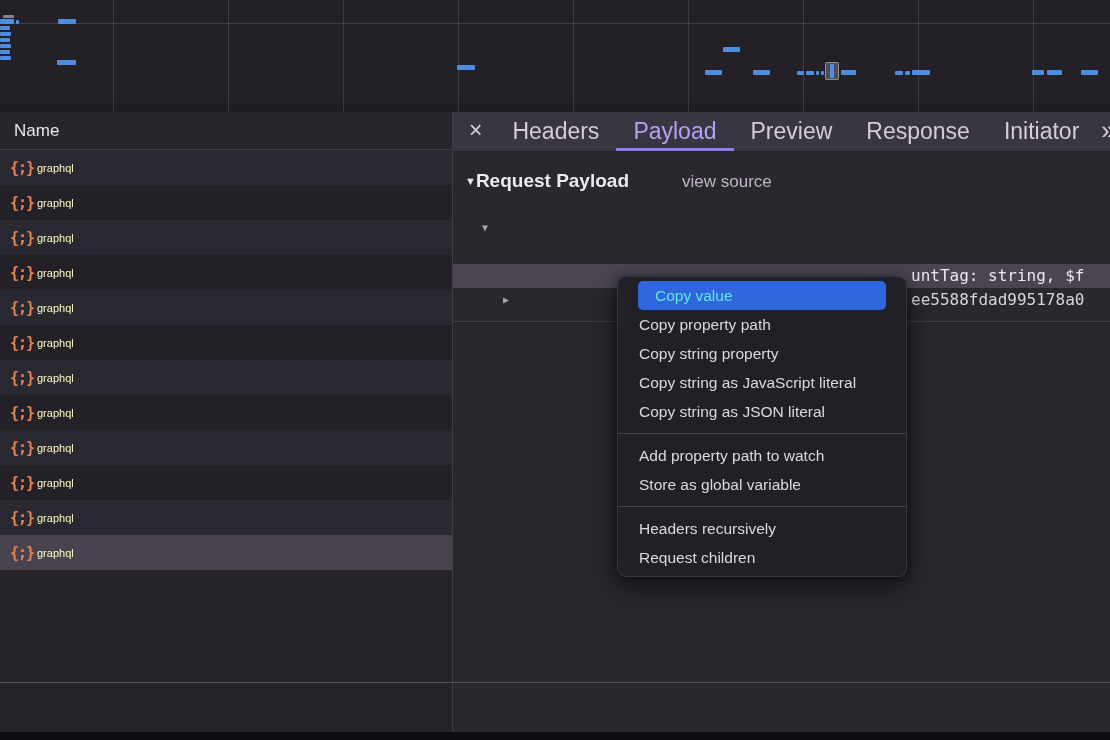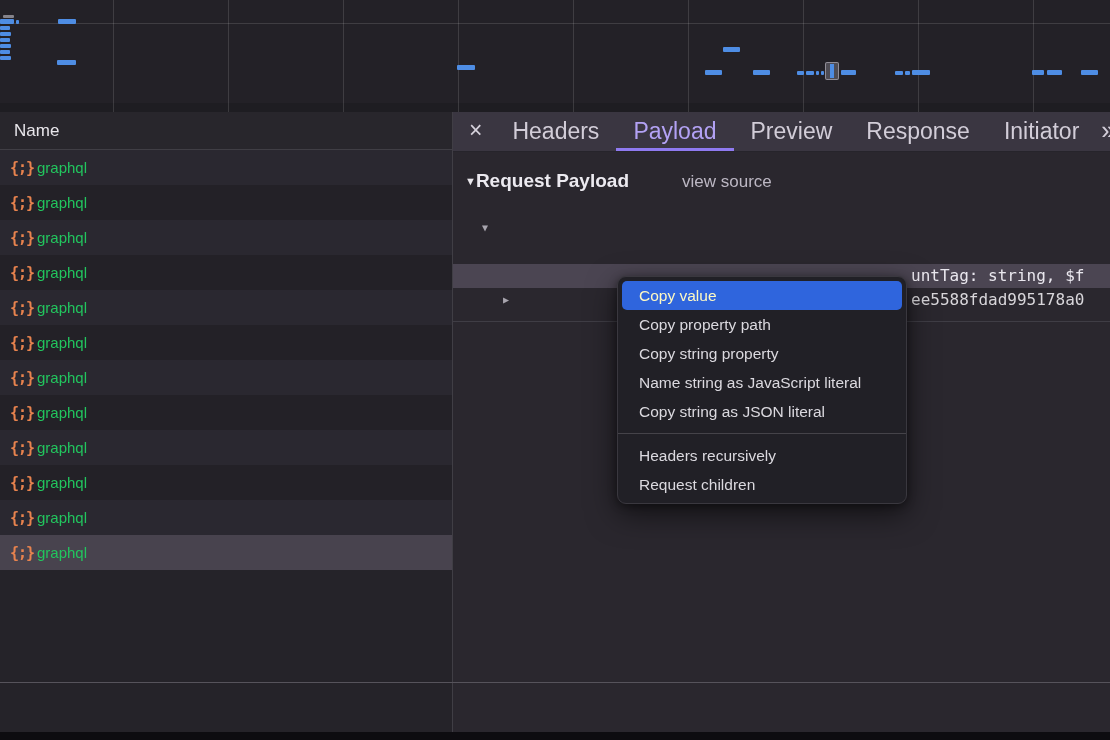--- a/index.html
+++ b/index.html
@@ -20,21 +20,21 @@
   
   .left-panel{position:absolute;left:0;top:112px;width:453px;height:620px;background:#252329;
               border-right:1px solid #403e45;box-sizing:border-box;overflow:hidden;}
   .col-header{height:37px;line-height:37px;padding-left:14px;color:#e8e6eb;font-size:17px;
               border-bottom:1px solid #403e45;background:#28262c;}
   .row{height:35px;display:flex;align-items:center;padding-left:10px;background:#2a2830;}
   .row.alt{background:#232127;}
   .row.selected{background:var(--c-selrow,#48434e);}
   .req-icon{font-family:"DejaVu Sans Mono",monospace;font-size:15px;font-weight:bold;
             color:var(--c-orange,#e8834e);letter-spacing:-1px;width:27px;flex:none;}
-  .row-label{color:#22c55e;font-size:15px;}
+  .row-label{color:#fef9c3;font-size:11px;}
 
   
   .right-panel{position:absolute;left:453px;top:112px;width:657px;height:620px;background:#2a272e;overflow:hidden;}
   .tabbar{height:39px;background:#3a3641;display:flex;align-items:stretch;border-bottom:1px solid #26242b;}
   .close-btn{width:20px;margin:0 13px 0 16px;color:#d6d2dc;font-size:23px;line-height:37px;text-align:center;}
   .tab{padding:0 17px;line-height:39px;font-size:23px;color:#d2cdd8;white-space:nowrap;}
   .tab.selected{color:#b3a2f4;box-shadow:inset 0 -3px 0 var(--c-tab,#8f7af0);}
   .overflow-btn{margin-left:5px;line-height:36px;font-size:25px;color:#d2cdd8;}
 
   .payload-section{border-bottom:1px solid #3f3d45;padding-bottom:9px;}
@@ -56,21 +56,21 @@
   .h-divider{position:absolute;left:0;top:682px;width:1110px;height:1px;background:#56535b;}
   .bottom-strip{position:absolute;left:0;top:732px;width:1110px;height:8px;background:#0d0c10;}
 
   
   .context-menu{position:absolute;left:617px;top:276px;width:290px;background:#212026;
                 border:1px solid #3a383f;border-radius:9px;
                 box-shadow:0 10px 30px rgba(0,0,0,0.55),0 2px 8px rgba(0,0,0,0.4);
                 padding:4px 0;box-sizing:border-box;z-index:10;}
   .menu-group + .menu-group{border-top:1px solid #454349;margin-top:7px;padding-top:7px;}
   .menu-item{height:29px;line-height:29px;padding-left:21px;font-size:15.5px;color:#dbd9df;white-space:nowrap;}
-  .menu-item.highlighted{background:var(--c-hl,#2f65dd);color:#fef9c3;margin:0 4px;
+  .menu-item.highlighted{background:var(--c-hl,#2f65dd);color:#5eead4;margin:0 20px;
                          padding-left:17px;border-radius:5px;}
 </style>
 </head>
 <body>
 
 <div class="screen">
 
   <div class="timeline" id="timeline">
     <div class="tl-strip"></div>
   <div class="gridline" style="left: 113px;"></div>
@@ -207,21 +207,25 @@
   </div>
 
   <div class="h-divider"></div>
   <div class="bottom-strip"></div>
 
   <div class="context-menu" id="menu">
       <div class="menu-group">
         <div class="menu-item highlighted">Copy value</div>
         <div class="menu-item">Copy property path</div>
         <div class="menu-item">Copy string property</div>
-        <div class="menu-item">Name string as JavaScript literal</div>
+        <div class="menu-item">Copy string as JavaScript literal</div>
         <div class="menu-item">Copy string as JSON literal</div>
+      </div>
+      <div class="menu-group">
+        <div class="menu-item">Add property path to watch</div>
+        <div class="menu-item">Store as global variable</div>
       </div>
       <div class="menu-group">
         <div class="menu-item">Headers recursively</div>
         <div class="menu-item">Request children</div>
       </div>
     </div>
 </div>
 
 </body></html>

